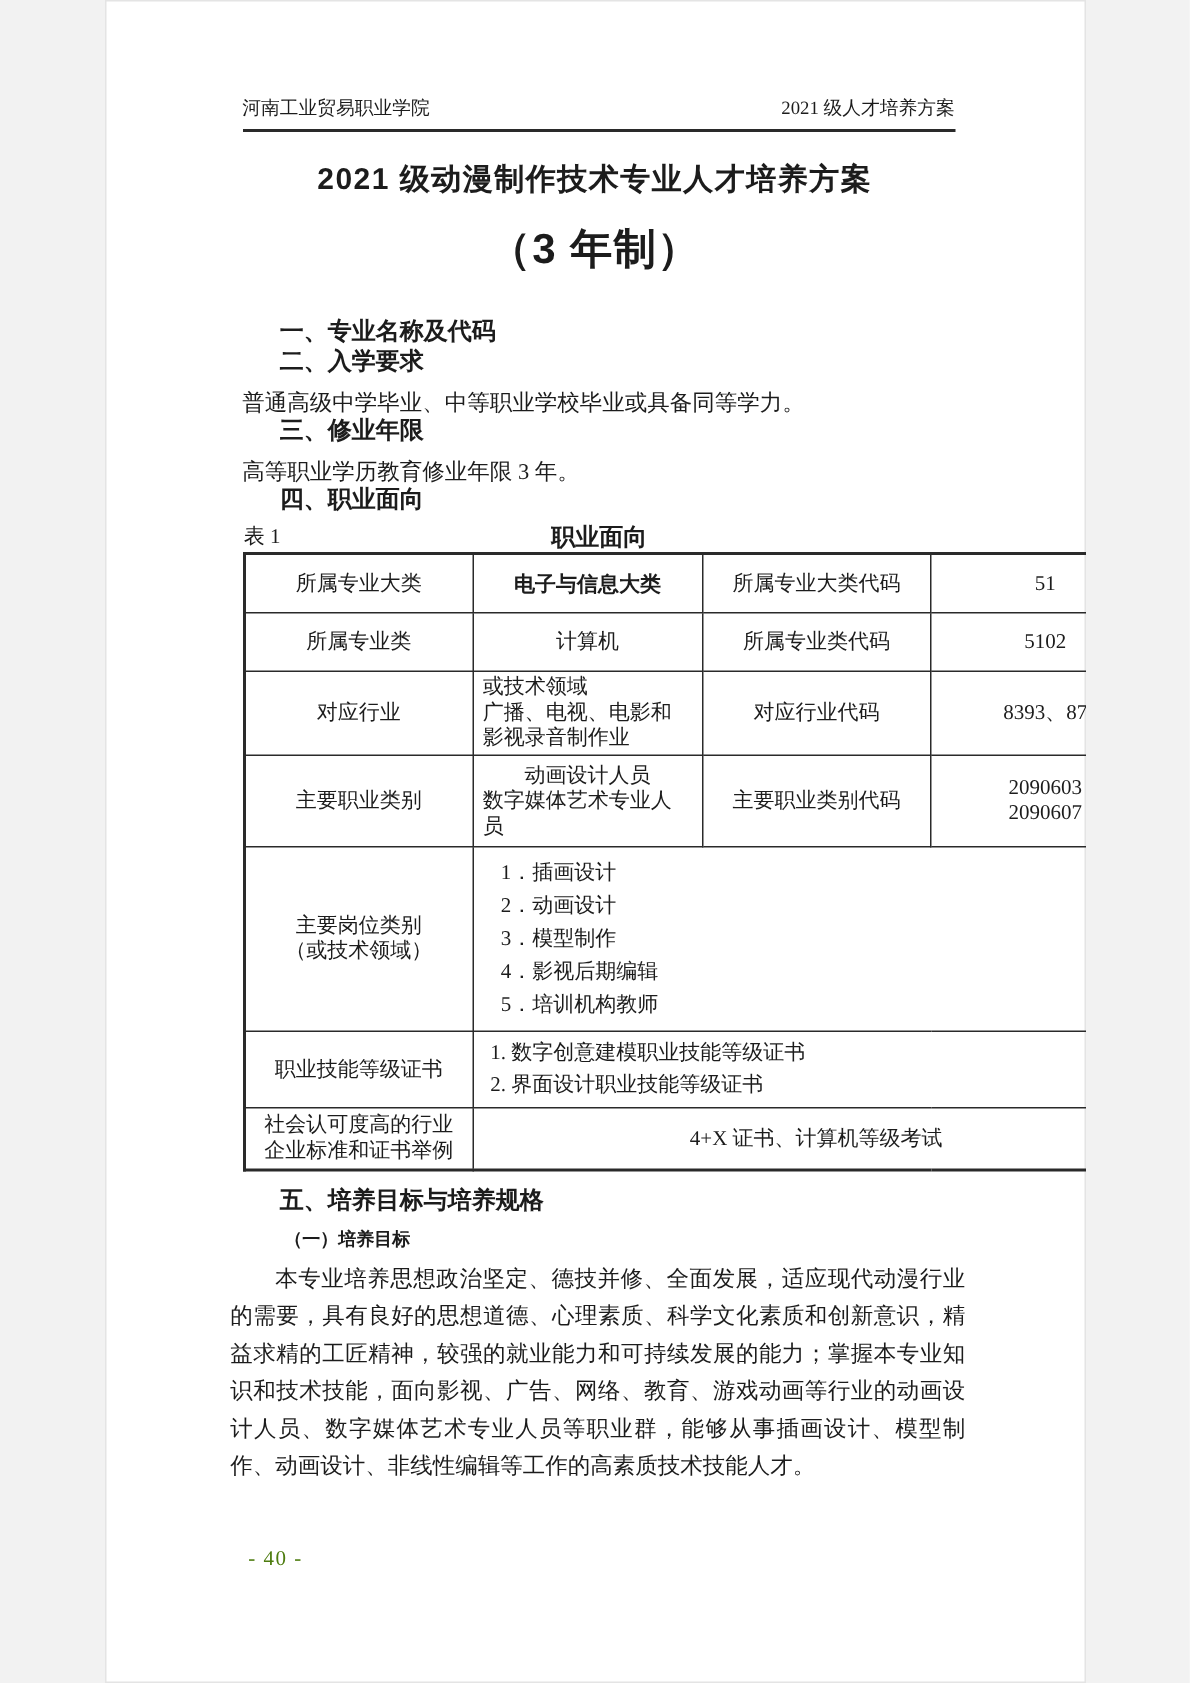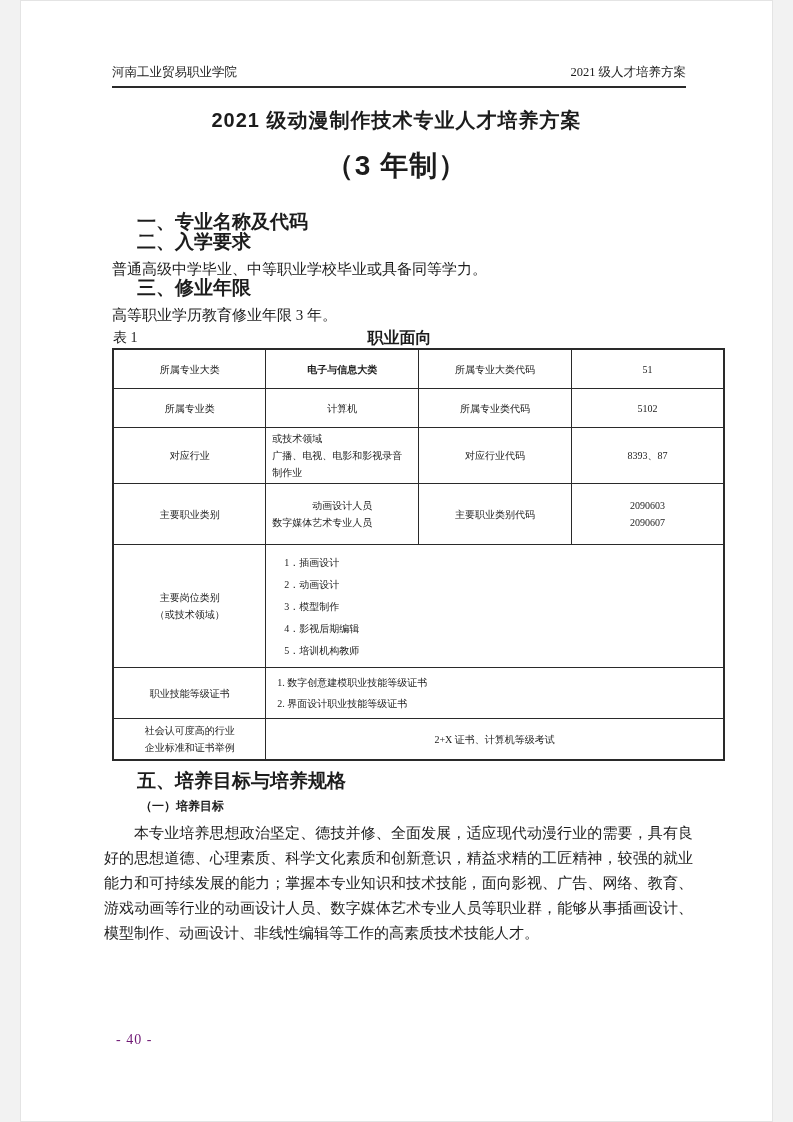--- a/index.html
+++ b/index.html
@@ -1,55 +1,55 @@
 <!DOCTYPE html>
 <html><head>
 <meta charset="utf-8">
 <style>
   html,body{margin:0;padding:0;background:#f2f2f2;}
   .page{
-    width:753px;height:1122px;position:relative;margin:0 auto;
+    width:654px;height:1122px;position:relative;margin:0 auto;
     background:#ffffff;color:#1c1c1c;overflow:hidden;box-sizing:border-box;
     font-family:"Liberation Serif","DejaVu Serif",serif;
     box-shadow:inset 0 0 0 1px #e4e4e4;
   }
   .hdr{
     margin:0 87px 0 92px;padding-top:64px;padding-bottom:6px;
     border-bottom:2px solid #2a2a2a;
     display:flex;justify-content:space-between;align-items:flex-end;
     font-size:12.5px;line-height:16px;
   }
   .doc-title{
     text-align:center;font-family:"Liberation Sans","DejaVu Sans",sans-serif;
     font-weight:bold;font-size:20px;line-height:33px;margin-top:16px;letter-spacing:1px;
   }
   .doc-subtitle{
     text-align:center;font-family:"Liberation Sans","DejaVu Sans",sans-serif;
     font-weight:bold;font-size:28px;line-height:33px;margin-top:12px;letter-spacing:1px;
   }
   .content{margin:0 86px 0 92px;}
   h2.sec{
-    font-family:Liberation Serif, serif;font-weight:bold;
-    font-size:19px;line-height:20px;margin:0 0 0 0;padding-left:25px;
+    font-family:Liberation Mono, monospace;font-weight:bold;
+    font-size:16px;line-height:20px;margin:0 0 0 0;padding-left:25px;
   }
   h2.sec.first{margin-top:30px;}
   h3.subsec{
     font-family:"Liberation Sans","DejaVu Sans",sans-serif;font-weight:bold;
     font-size:12px;line-height:18px;margin:6px 0 0 0;padding-left:28px;
   }
   p.bodyline{font-size:15px;line-height:18px;margin:8px 0 0 0;}
   .caption-row{position:relative;margin-top:4px;height:19px;font-size:14px;}
   .caption-row .tbl-label{position:absolute;left:1px;top:1px;}
   .caption-row .tbl-caption{
     position:absolute;left:0;right:0;text-align:center;top:0;
     font-family:"Liberation Sans","DejaVu Sans",sans-serif;font-weight:bold;font-size:16px;
   }
   table.occ{
     width:613px;table-layout:fixed;border-collapse:collapse;margin-top:1px;
-    font-size:10px;line-height:17px;
+    font-size:14px;line-height:17px;
   }
   table.occ td{border:1px solid #2a2a2a;padding:2px 6px;vertical-align:middle;}
   table.occ{border:2px solid #2a2a2a;}
   td.c{text-align:center;}
   td.cell-left{text-align:left;}
   td.cell-left .cline{text-align:left;}
   td.cell-left .cline.center{text-align:center;}
   .bold-sans{font-family:"Liberation Sans","DejaVu Sans",sans-serif;font-weight:bold;}
   tr.r1 td{height:34px;}
   tr.r2 td{height:34px;}
@@ -60,21 +60,21 @@
   tr.r7 td{height:36px;}
   td.items5{padding-left:22px;}
   td.items2{padding-left:12px;}
   .items .it{margin:5px 12px;}
   .items2w .it{margin:4px 5px;}
   p.para{
     font-size:15px;line-height:25px;margin:6px -6px 0 -8px;
     text-align:justify;text-indent:2em;
   }
   .pagenum{
-    position:absolute;left:96px;top:1032px;font-size:14px;letter-spacing:1px;color:#701a75;
+    position:absolute;left:96px;top:1032px;font-size:14px;letter-spacing:1px;color:#4d7c0f;
   }
 </style>
 </head>
 <body>
 
 <div class="page">
 
   <div class="hdr">
     <span>河南工业贸易职业学院</span>
     <span>2021 级人才培养方案</span>
@@ -86,20 +86,21 @@
   <div class="content">
 
     <h2 class="sec first">一、专业名称及代码</h2>
 
     <h2 class="sec">二、入学要求</h2>
     <p class="bodyline">普通高级中学毕业、中等职业学校毕业或具备同等学力。</p>
 
     <h2 class="sec">三、修业年限</h2>
     <p class="bodyline">高等职业学历教育修业年限 3 年。</p>
 
+    <h2 class="sec">四、职业面向</h2>
 
     <div class="caption-row">
       <span class="tbl-label">表 1</span>
       <span class="tbl-caption">职业面向</span>
     </div>
 
     <table class="occ">
       <colgroup>
           <col style="width:25%">
           <col style="width:25%">
@@ -158,21 +159,21 @@
         <td class="items2w items2" colspan="3">
           <div class="it">1. 数字创意建模职业技能等级证书</div>
           <div class="it">2. 界面设计职业技能等级证书</div>
         </td>
       </tr>
       <tr class="r7">
         <td class="c">
           <div>社会认可度高的行业</div>
           <div>企业标准和证书举例</div>
         </td>
-        <td class="c" colspan="3">2+X 证书、计算机等级考试</td>
+        <td class="c" colspan="3">4+X 证书、计算机等级考试</td>
       </tr>
     </tbody>
       </table>
 
     <h2 class="sec" style="margin-top:10px;">五、培养目标与培养规格</h2>
     <h3 class="subsec">（一）培养目标</h3>
     <p class="para">本专业培养思想政治坚定、德技并修、全面发展，适应现代动漫行业的需要，具有良好的思想道德、心理素质、科学文化素质和创新意识，精益求精的工匠精神，较强的就业能力和可持续发展的能力；掌握本专业知识和技术技能，面向影视、广告、网络、教育、游戏动画等行业的动画设计人员、数字媒体艺术专业人员等职业群，能够从事插画设计、模型制作、动画设计、非线性编辑等工作的高素质技术技能人才。</p>
 
   </div>
 

